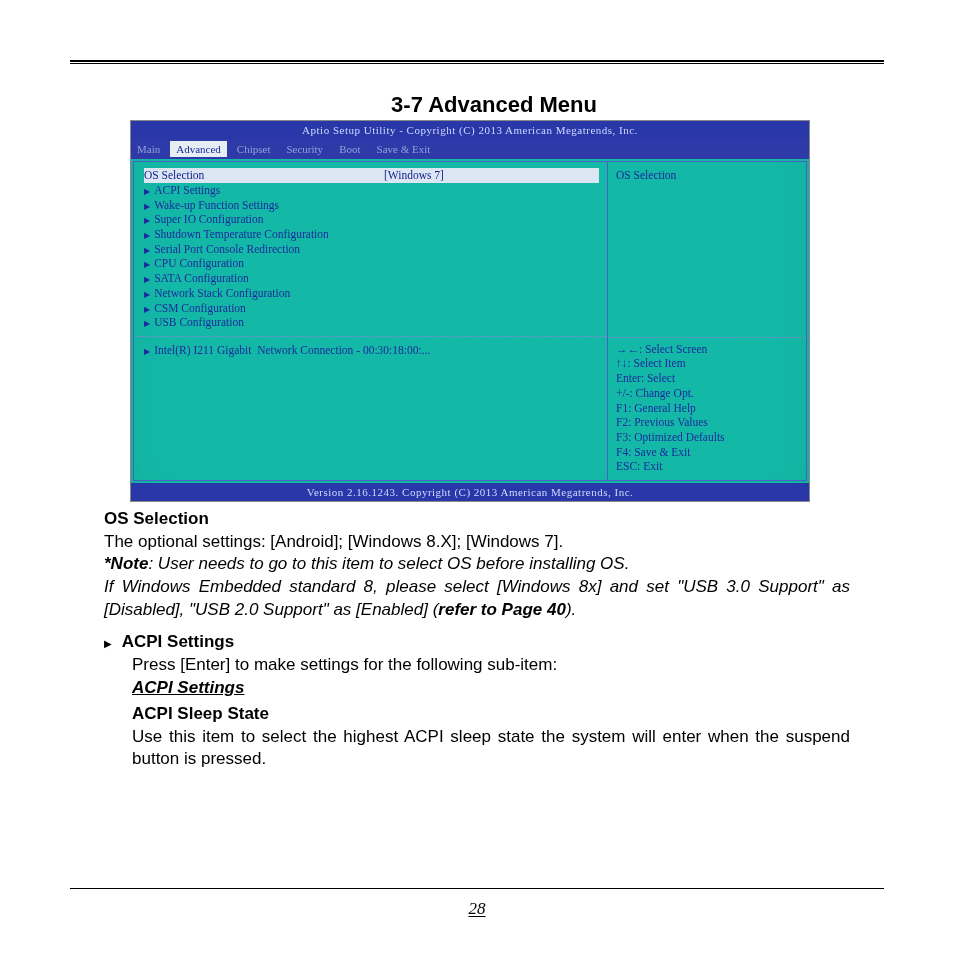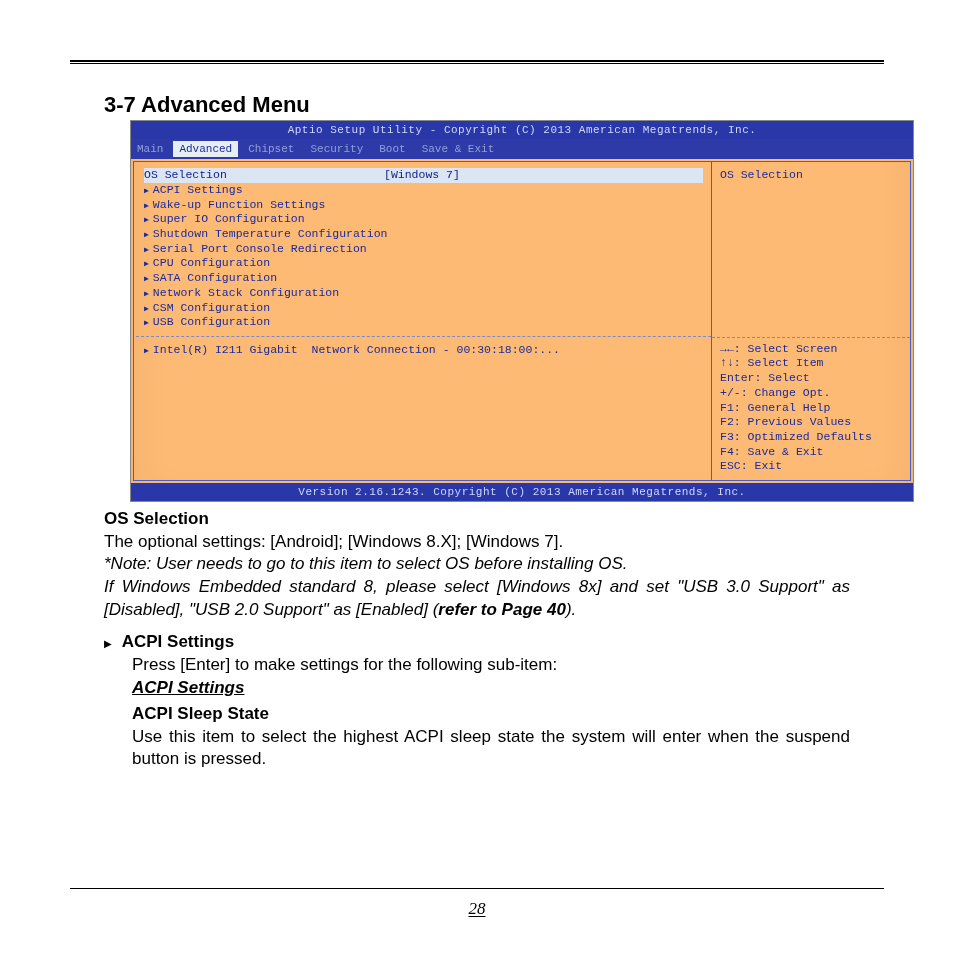--- a/index.html
+++ b/index.html
@@ -19,28 +19,29 @@
     border-top: 2px solid #000;
     border-bottom: 1px solid #000;
     height: 4px;
     margin-bottom: 28px;
     padding-top:1px;
   }
   .heading {
     font-size: 22px;
     font-weight: bold;
     margin: 28px 0 2px 34px;
+    text-align: center;
   }
   
   .bios {
     margin: 0 0 6px 60px;
-    width: 784px;
+    width: 680px;
     border: 1px solid #888;
-    background: #fdba74;
-    font-family: Liberation Mono, monospace;
+    background: #14b8a6;
+    font-family: Liberation Serif, serif;
     font-size: 11.5px;
     color: #1b2a9e;
     line-height: 1.28;
     box-shadow: inset 0 0 40px rgba(0,0,0,.06);
   }
   .bios-bar {
     background: #2a37a9;
     color: #cfd8ff;
     text-align: center;
     padding: 2px 0;
@@ -99,21 +100,21 @@
   .bios-help div { white-space: pre; }
 
   
   .doc {
     margin: 0 34px;
     font-size: 17px;
     line-height: 1.33;
     text-align: justify;
   }
   .doc .h { font-weight: bold; }
-  .doc .note-lead { font-weight: normal; font-style: italic; }
+  .doc .note-lead { font-weight: bold; font-style: italic; }
   .doc .italic { font-style: italic; }
   .bullet-row {
     display:flex;
     align-items:center;
     gap:10px;
     margin-top:10px;
   }
   .bullet-row .tri2::before { content:"\25B6"; font-size:10px; }
   .sub {
     margin-left: 28px;

